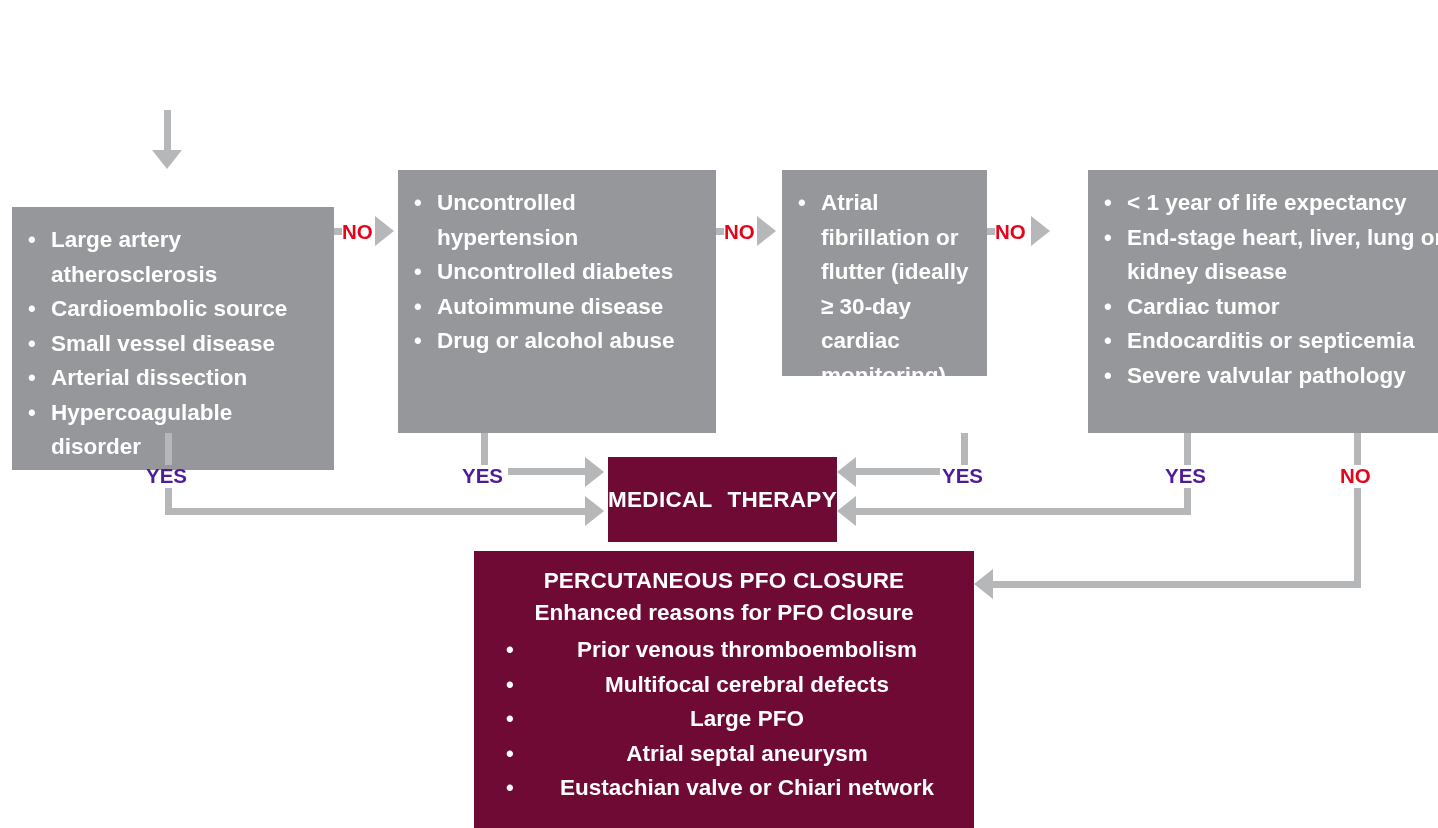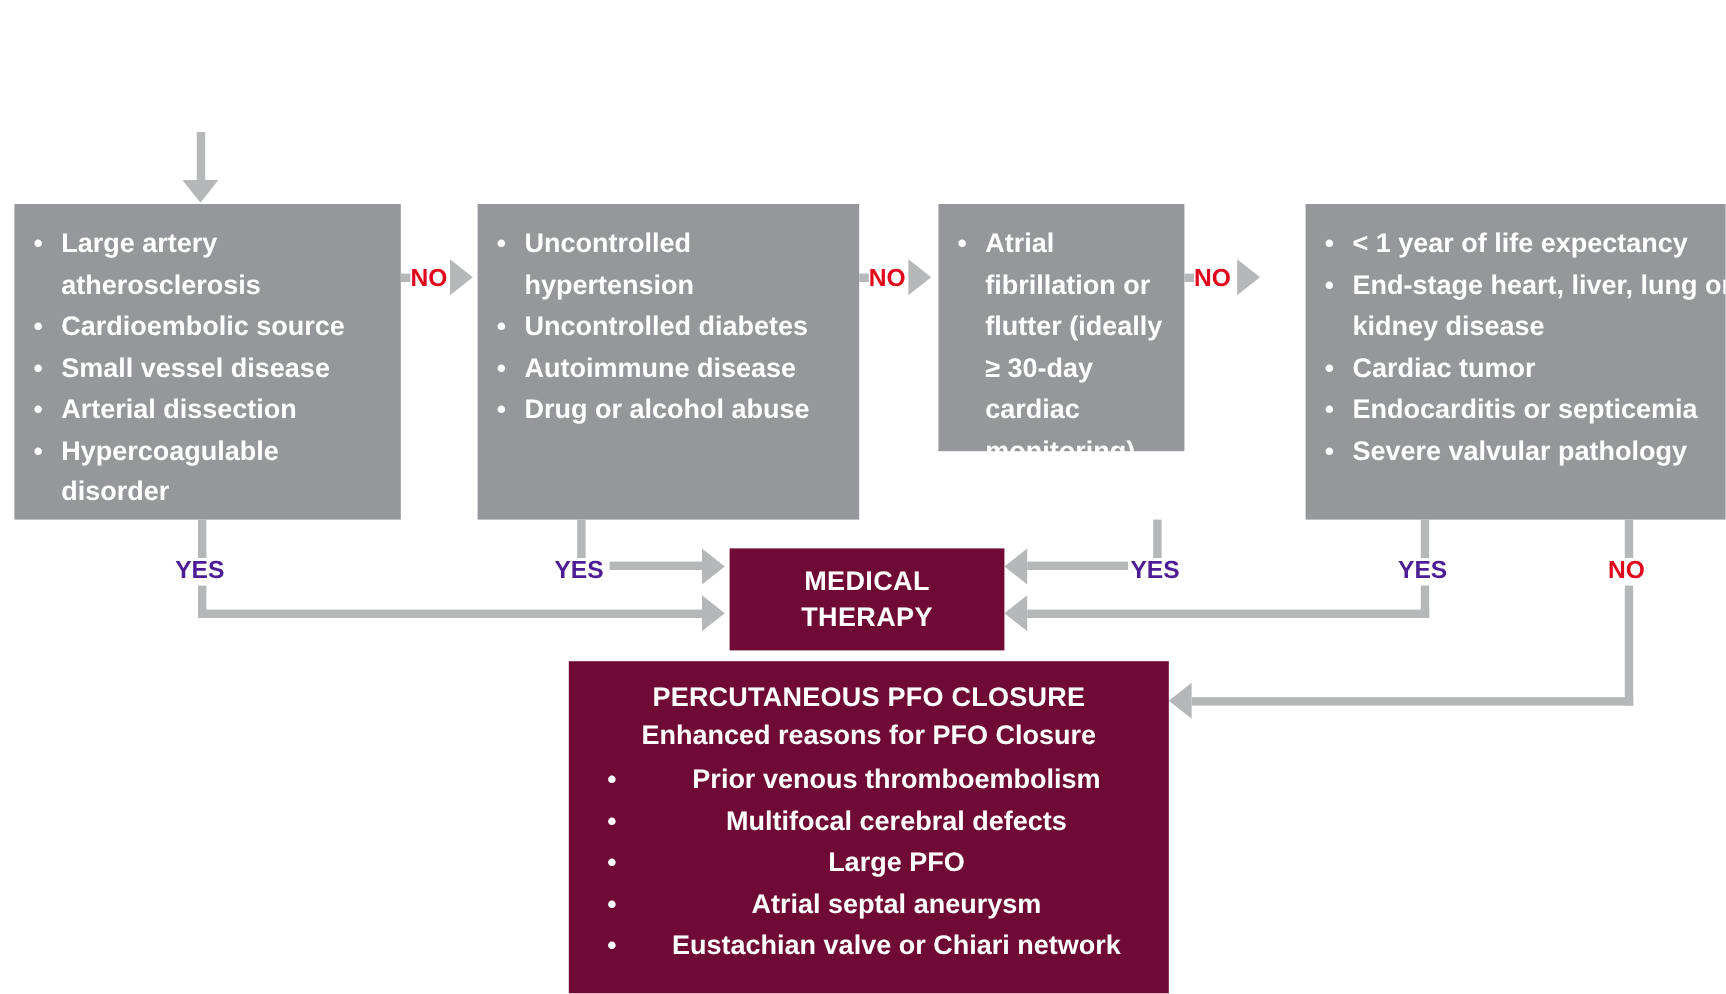--- a/index.html
+++ b/index.html
@@ -26,21 +26,21 @@
     font-size: 25.5px; line-height: 37px;
   }
 
   
   .crit {
     top: 170px;
     padding: 16px 10px 10px 12px;
     font-size: 22.5px;
     line-height: 34.5px;
   }
-  #crit-1 { left: 12px;   width: 322px; height: 263px; }
+  #crit-1 { left: 12px;   width: 322px; height: 263px; margin-top: 37px; }
   #crit-2 { left: 398px;  width: 318px; height: 263px; }
   #crit-3 { left: 782px;  width: 205px; height: 206px; }
   #crit-4 { left: 1088px; width: 400px; height: 263px; }
 
   ul.bullets { list-style: none; }
   ul.bullets > li {
     position: relative;
     padding-left: 27px;
     margin-bottom: 0;
   }
@@ -49,22 +49,22 @@
     position: absolute;
     left: 4px; top: 0;
     font-size: 22px;
     line-height: inherit;
   }
 
   
   #medical-therapy {
     position: absolute;
     left: 608px; top: 457px; width: 229px; height: 85px;
-    display: flex; flex-direction: column;
-    align-items: center; justify-content: center;
+    display: flex; flex-direction: row;
+    align-items: center; justify-content: space-between;
     font-size: 22.5px; line-height: 30px; letter-spacing: .3px;
     text-align: center;
   }
 
   
   #pfo-closure {
     position: absolute;
     left: 474px; top: 551px; width: 500px; height: 277px;
     padding: 14px 12px 0 12px;
   }

